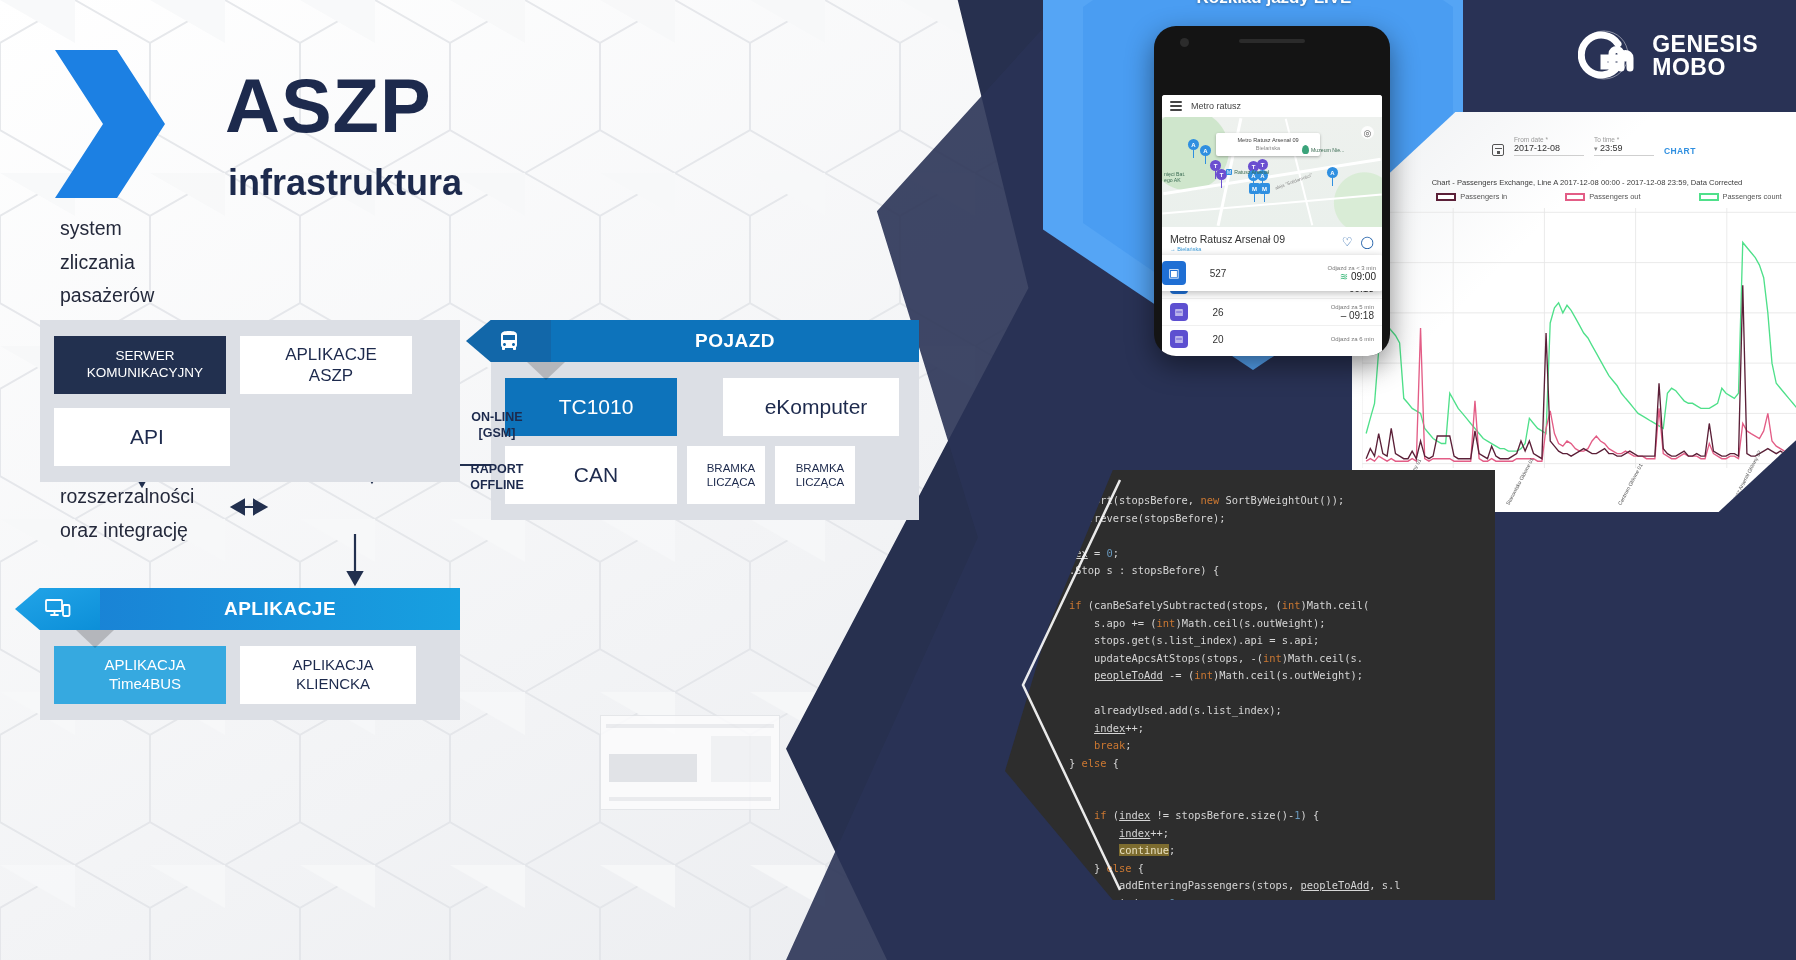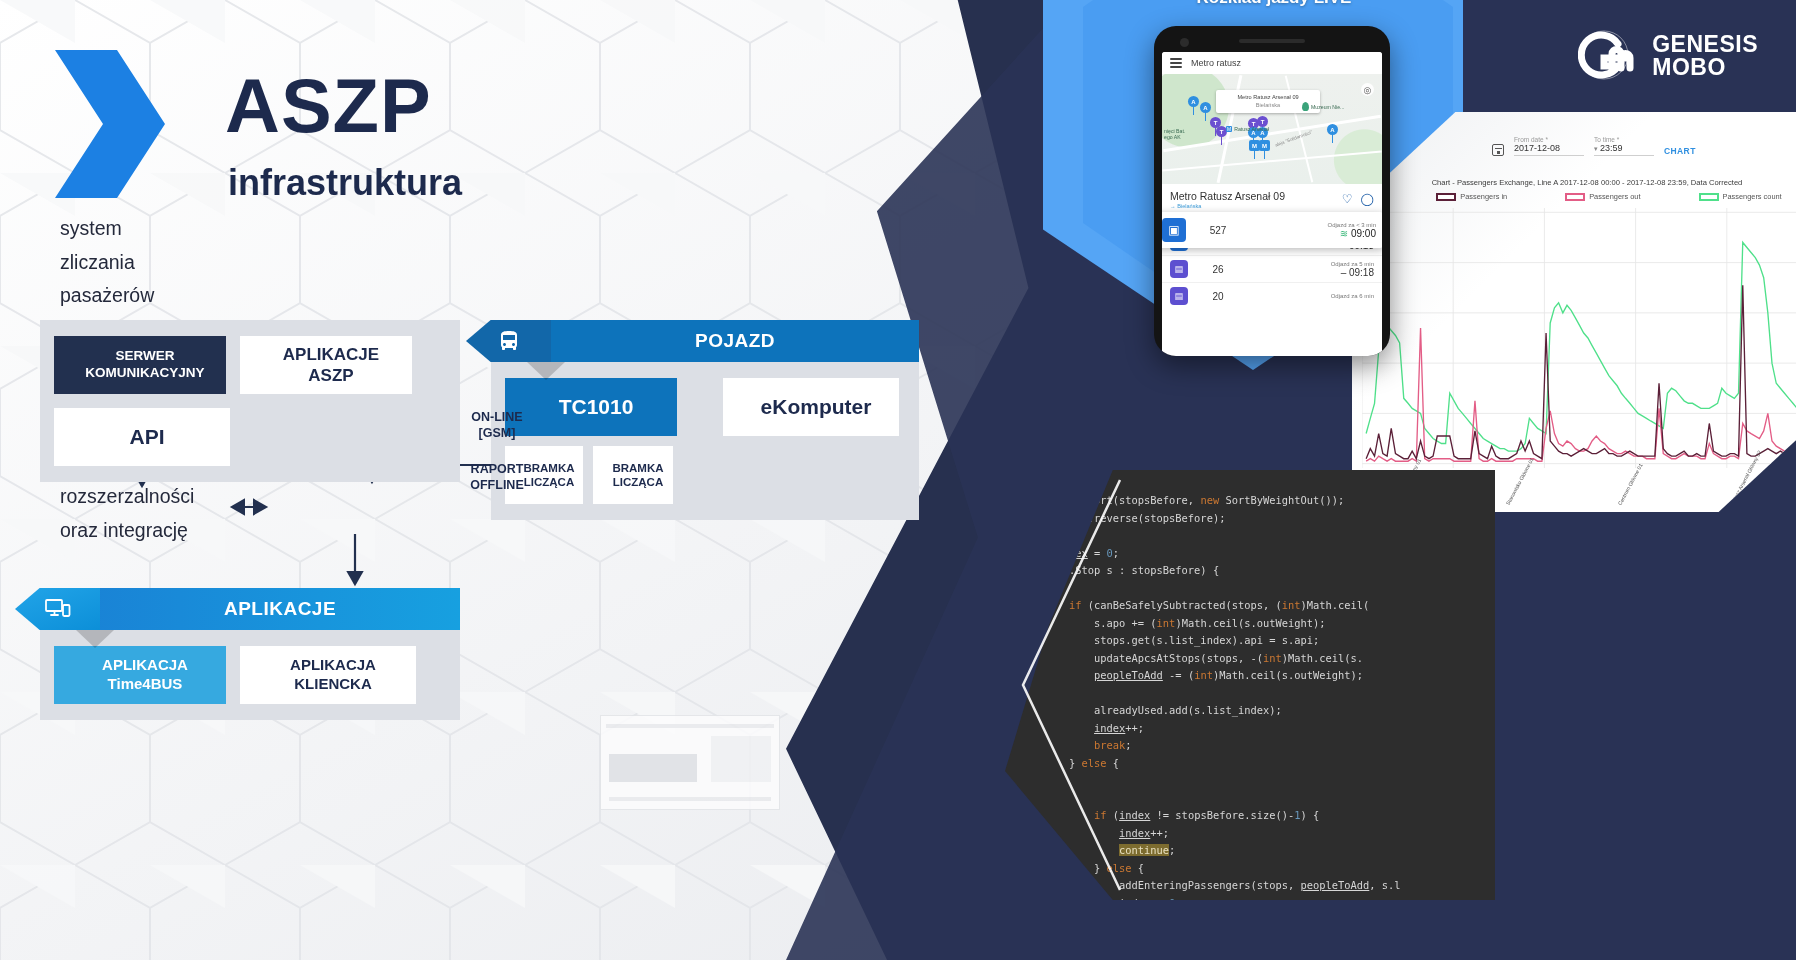--- a/index.html
+++ b/index.html
@@ -101,21 +101,21 @@
     border-radius: 22px;
     box-shadow: 0 10px 28px rgba(0,0,0,.45);
     padding: 26px 8px 0 8px;
     overflow: hidden;
   }
   #phone-notch-cam { position:absolute; left:26px; top:12px; width:9px; height:9px; border-radius:50%; background:#2c2c2c; }
   #phone-speaker { position:absolute; left:50%; top:13px; transform:translateX(-50%); width:66px; height:4px; border-radius:3px; background:#2b2b2b; }
   #phone-screen {
     width: 100%; height: 336px; background:#fff;
     border-radius: 3px; overflow:hidden; position:relative;
-    font-size: 8px; color:#333;
+    font-size: 8px; color:#333;margin-top:43px;
   }
   #app-bar { height: 22px; display:flex; align-items:center; gap:9px; padding:0 8px; background:#fff; }
   .hamburger { width:12px; }
   .hamburger i { display:block; height:1.6px; background:#444; margin:2.2px 0; border-radius:1px; }
   #app-title { font-size: 9px; color:#444; }
   #map {
     height: 110px; position:relative;
     background:
       radial-gradient(circle at 12% 30%, #cfe6cc 0 40px, transparent 41px),
       radial-gradient(circle at 92% 78%, #d9ecd6 0 30px, transparent 31px),
@@ -214,21 +214,21 @@
   .tab-dark { background:#1b73c4; }
   .tab-blue { background:#1267a9; }
   .tab-lblue { background: linear-gradient(160deg,#22a4e8,#0c8fd8); }
   .head-shadow {
     position:absolute; left:36px; top:42px; width:38px; height:18px;
     background: rgba(0,0,0,.18);
     clip-path: polygon(0 0, 100% 0, 50% 100%);
   }
   .panel-body { background:#dcdfe5; padding:14px; display:flex; flex-wrap:wrap; gap:14px; }
   .node {
-    background:#fff; color:#1d2a4d; font-weight:bold;
+    background:#fff; color:#1d2a4d; font-weight:normal;
     display:flex; align-items:center; justify-content:center; text-align:center;
     line-height:1.25;
     padding-left:10px;
   }
   .node-dark { background:#22304f; color:#fff; }
   .node-blue { background:#0d73bb; color:#fff; }
   .node-cyan { background:#36a9e0; color:#fff; }
 
   #p-server { left:40px; top:320px; width:420px; }
   #p-veh { left:491px; top:320px; width:428px; }
@@ -346,20 +346,23 @@
     </div>
     <span>POJAZD</span>
     <div class="head-shadow"></div>
   </div>
   <div class="panel-body" style="padding:16px 14px; gap:10px;">
     <div class="node node-blue" style="width:172px;height:58px;font-size:21px;">
       <span>TC1010</span>
     </div>
     <div class="node" style="width:176px;height:58px;font-size:21px;margin-left:36px;">
       <span>eKomputer</span>
+    </div>
+    <div class="node" style="width:172px;height:58px;font-size:21px;">
+      <span>CAN</span>
     </div>
     <div class="node" style="width:78px;height:58px;font-size:11.5px;">
       <span>BRAMKA<br>LICZĄCA</span>
     </div>
     <div class="node" style="width:80px;height:58px;font-size:11.5px;">
       <span>BRAMKA<br>LICZĄCA</span>
     </div>
   </div>
 </div>
 

